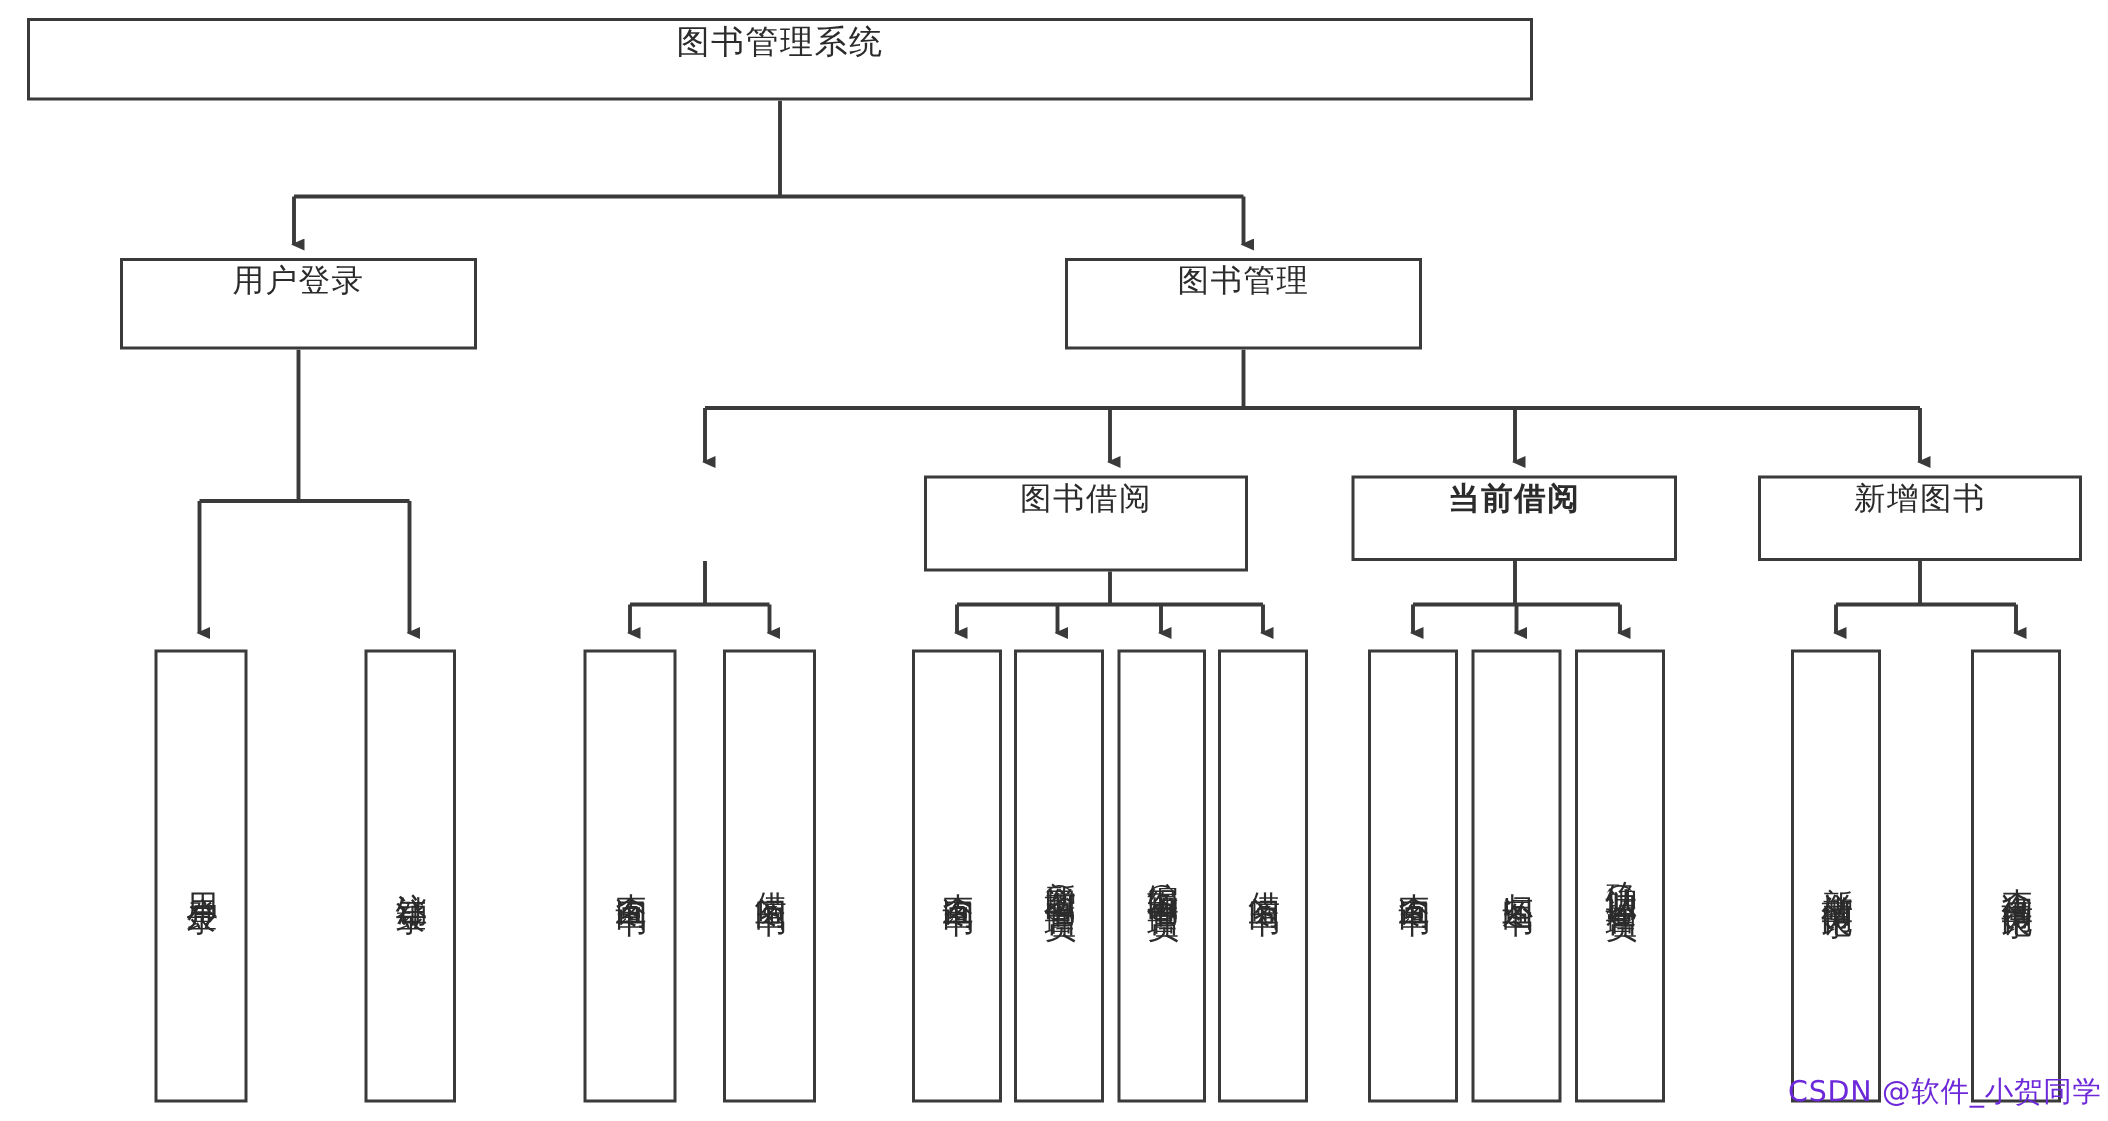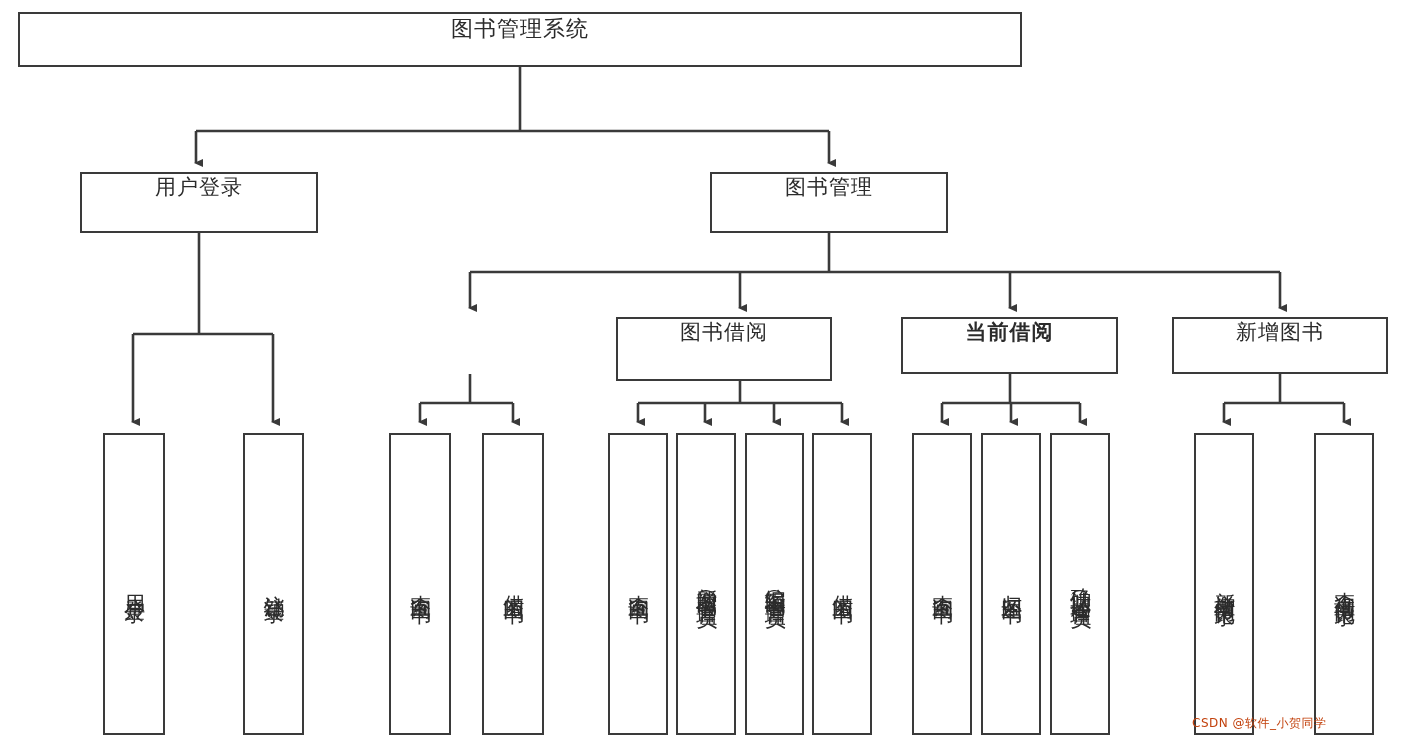--- a/index.html
+++ b/index.html
@@ -56,22 +56,22 @@
   .node.vert .label {
     writing-mode: vertical-rl;
     text-orientation: upright;
     font-size: 21px;
     line-height: 1.22;
     letter-spacing: 3px;
     max-height: 100%;
   }
   .watermark {
     position: absolute;
-    font-size: 12px;
-    color: #c2410c;
+    font-size: 19px;
+    color: #6d28d9;
     letter-spacing: 0.5px;
     white-space: nowrap;
     pointer-events: none;
   }
 </style>
 </head>
 <body>
 
 <div id="canvas">
 

